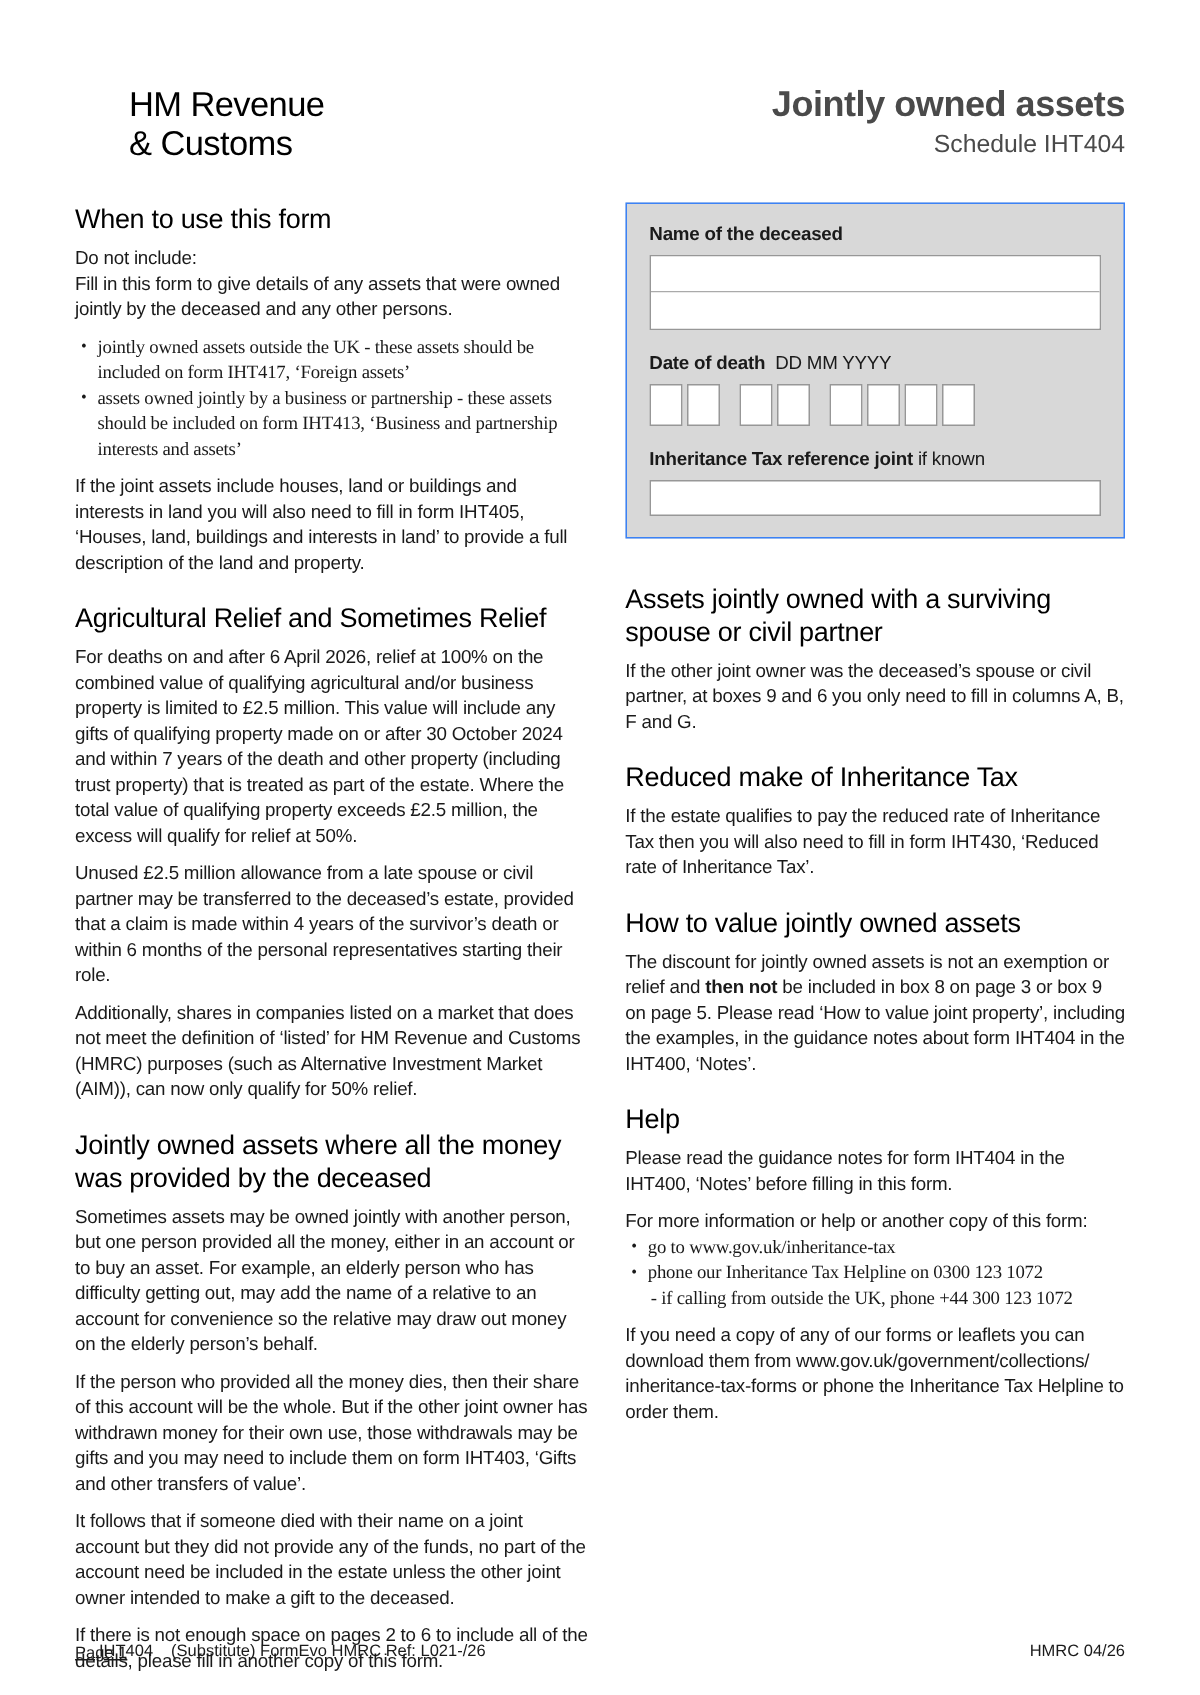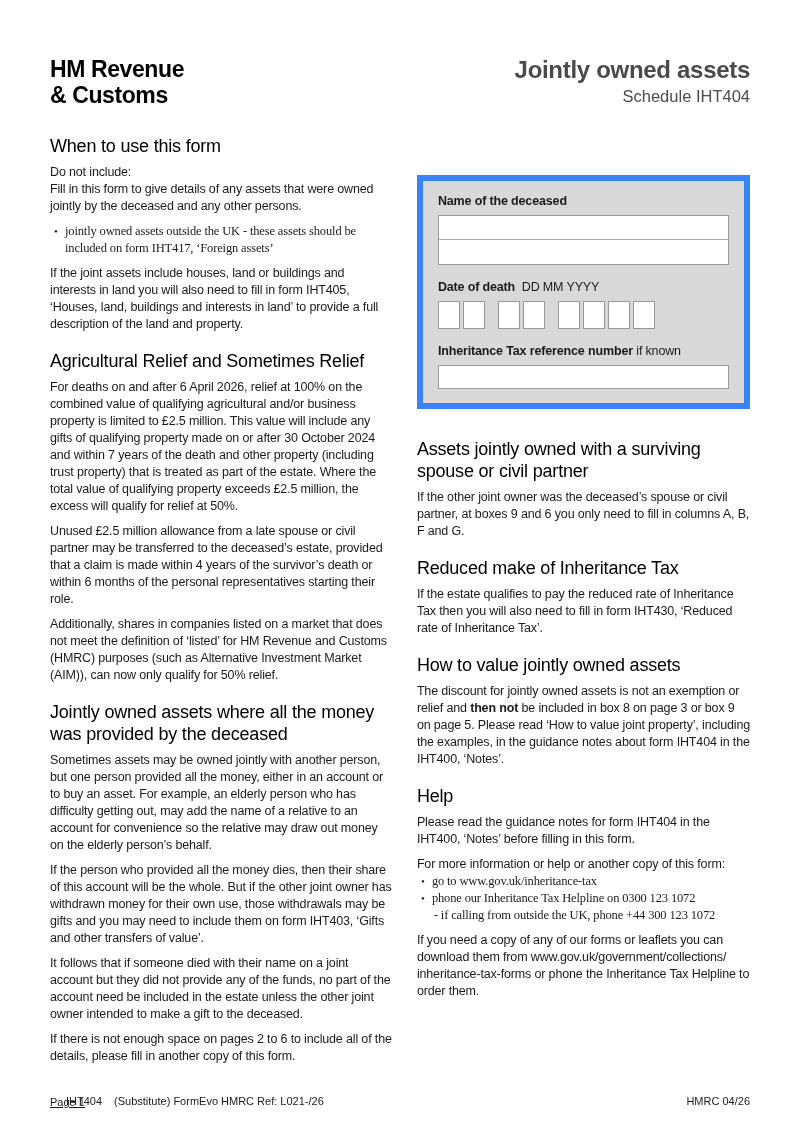--- a/index.html
+++ b/index.html
@@ -3,21 +3,21 @@
 <meta charset="utf-8">
 <style>
   * { margin:0; padding:0; box-sizing:border-box; }
   html,body { background:#ffffff; }
   body { width:800px; height:1130px; position:relative; overflow:hidden;
          font-family:"Liberation Sans", sans-serif; color:#1a1a1a; }
   .page { position:absolute; inset:0; padding:56px 50px 0 50px; }
 
   
   .hdr { display:flex; justify-content:space-between; align-items:flex-start; }
-  .logo { font-size:23px; line-height:26px; letter-spacing:-0.4px; color:#000; font-weight:700; }
+  .logo { font-size:23px; line-height:26px; letter-spacing:-0.4px; color:#000; font-weight:400;margin-left:36px; }
   .titleblock { text-align:right; }
   .doc-title { font-size:24px; font-weight:bold; color:#4a4a4a; letter-spacing:-0.3px;text-align:right; }
   .doc-subtitle { font-size:16.5px; color:#4a4a4a; margin-top:3px; }
 
   
   .cols { display:flex; gap:24px; margin-top:27px; }
   .col-left { width:352px; }
   .col-right { width:342px; }
 
   h2 { font-size:18px; line-height:22px; font-weight:400; color:#000;
@@ -25,21 +25,21 @@
   h2.first { margin-top:0; }
   p { font-size:12.5px; line-height:17px; letter-spacing:-0.15px; margin-bottom:8px; }
   ul { list-style:none; margin:0 0 8px 4px;font-family:Liberation Serif, serif; }
   li { font-size:12.5px; line-height:17px; letter-spacing:-0.15px;
        padding-left:11px; position:relative; }
   li::before { content:"•"; position:absolute; left:0; top:0; font-size:11px; }
   .subline { display:block; padding-left:2px; }
   b, .b { font-weight:bold; }
 
   
-  .panel { background:#d8d8d8; border:6px solid #3b82f6; padding:13px 15px 14px 15px;margin-top:40px; }
+  .panel { background:#d8d8d8; border:1px solid #3b82f6; padding:13px 15px 14px 15px; }
   .panel .lbl { font-size:12.5px; letter-spacing:-0.15px; }
   .namebox { margin-top:7px; border:1px solid #979797; background:#fff; }
   .namebox input { display:block; width:100%; height:24px; border:none; outline:none;
                    background:#fff; font:12.5px "Liberation Sans", sans-serif; padding:0 6px; }
   .namebox input:first-child { border-bottom:1px solid #aaaaaa; }
   .daterow { margin-top:7px; display:flex; align-items:flex-start; }
   .cell { width:22px; height:28px; border:1px solid #979797; background:#fff;
           margin-right:3px; text-align:center; font:13px "Liberation Sans", sans-serif; outline:none; padding:0; }
   .gap { width:10px; }
   .refbox { margin-top:7px; width:100%; height:24px; border:1px solid #979797;
@@ -69,20 +69,21 @@
     </div>
   </div>
 
   <div class="cols">
     <div class="col-left">
       <h2 class="first">When to use this form</h2>
       <p style="margin-bottom:0">Do not include:</p>
       <p>Fill in this form to give details of any assets that were owned jointly by the deceased and any other persons.</p>
       <ul>
         <li>jointly owned assets outside the UK - these assets should be included on form IHT417, ‘Foreign assets’</li>
+        <li>assets owned jointly by a business or partnership - these assets should be included on form IHT413, ‘Business and partnership interests and assets’</li>
       </ul>
       <p>If the joint assets include houses, land or buildings and interests in land you will also need to fill in form IHT405, ‘Houses, land, buildings and interests in land’ to provide a full description of the land and property.</p>
 
       <h2>Agricultural Relief and Sometimes Relief</h2>
       <p>For deaths on and after 6 April 2026, relief at 100% on the combined value of qualifying agricultural and/or business property is limited to £2.5 million. This value will include any gifts of qualifying property made on or after 30 October 2024 and within 7 years of the death and other property (including trust property) that is treated as part of the estate. Where the total value of qualifying property exceeds £2.5 million, the excess will qualify for relief at 50%.</p>
       <p>Unused £2.5 million allowance from a late spouse or civil partner may be transferred to the deceased’s estate, provided that a claim is made within 4 years of the survivor’s death or within 6 months of the personal representatives starting their role.</p>
       <p>Additionally, shares in companies listed on a market that does not meet the definition of ‘listed’ for HM Revenue and Customs (HMRC) purposes (such as Alternative Investment Market (AIM)), can now only qualify for 50% relief.</p>
 
       <h2>Jointly owned assets where all the money was provided by the deceased</h2>
       <p>Sometimes assets may be owned jointly with another person, but one person provided all the money, either in an account or to buy an asset. For example, an elderly person who has difficulty getting out, may add the name of a relative to an account for convenience so the relative may draw out money on the elderly person’s behalf.</p>
@@ -111,21 +112,21 @@
           <input class="cell" maxlength="1" style="">
           <input class="cell" maxlength="1" style="">
           <span class="gap"></span>
           <input class="cell" maxlength="1" style="">
           <input class="cell" maxlength="1" style="">
           <input class="cell" maxlength="1" style="">
           <input class="cell" maxlength="1" style="">
         </div>
         <div class="sp14"></div>
         <div class="lbl">
-          <span class="b">Inheritance Tax reference number</span>
+          <span class="b">Inheritance Tax reference joint</span>
           <span>if known</span>
         </div>
         <input type="text" class="refbox" value="" style="">
       </div>
 
       <h2 style="margin-top:29px">Assets jointly owned with a surviving spouse or civil partner</h2>
       <p>If the other joint owner was the deceased’s spouse or civil partner, at boxes 9 and 6 you only need to fill in columns A, B, F and G.</p>
 
       <h2>Reduced make of Inheritance Tax</h2>
       <p>If the estate qualifies to pay the reduced rate of Inheritance Tax then you will also need to fill in form IHT430, ‘Reduced rate of Inheritance Tax’.</p>

